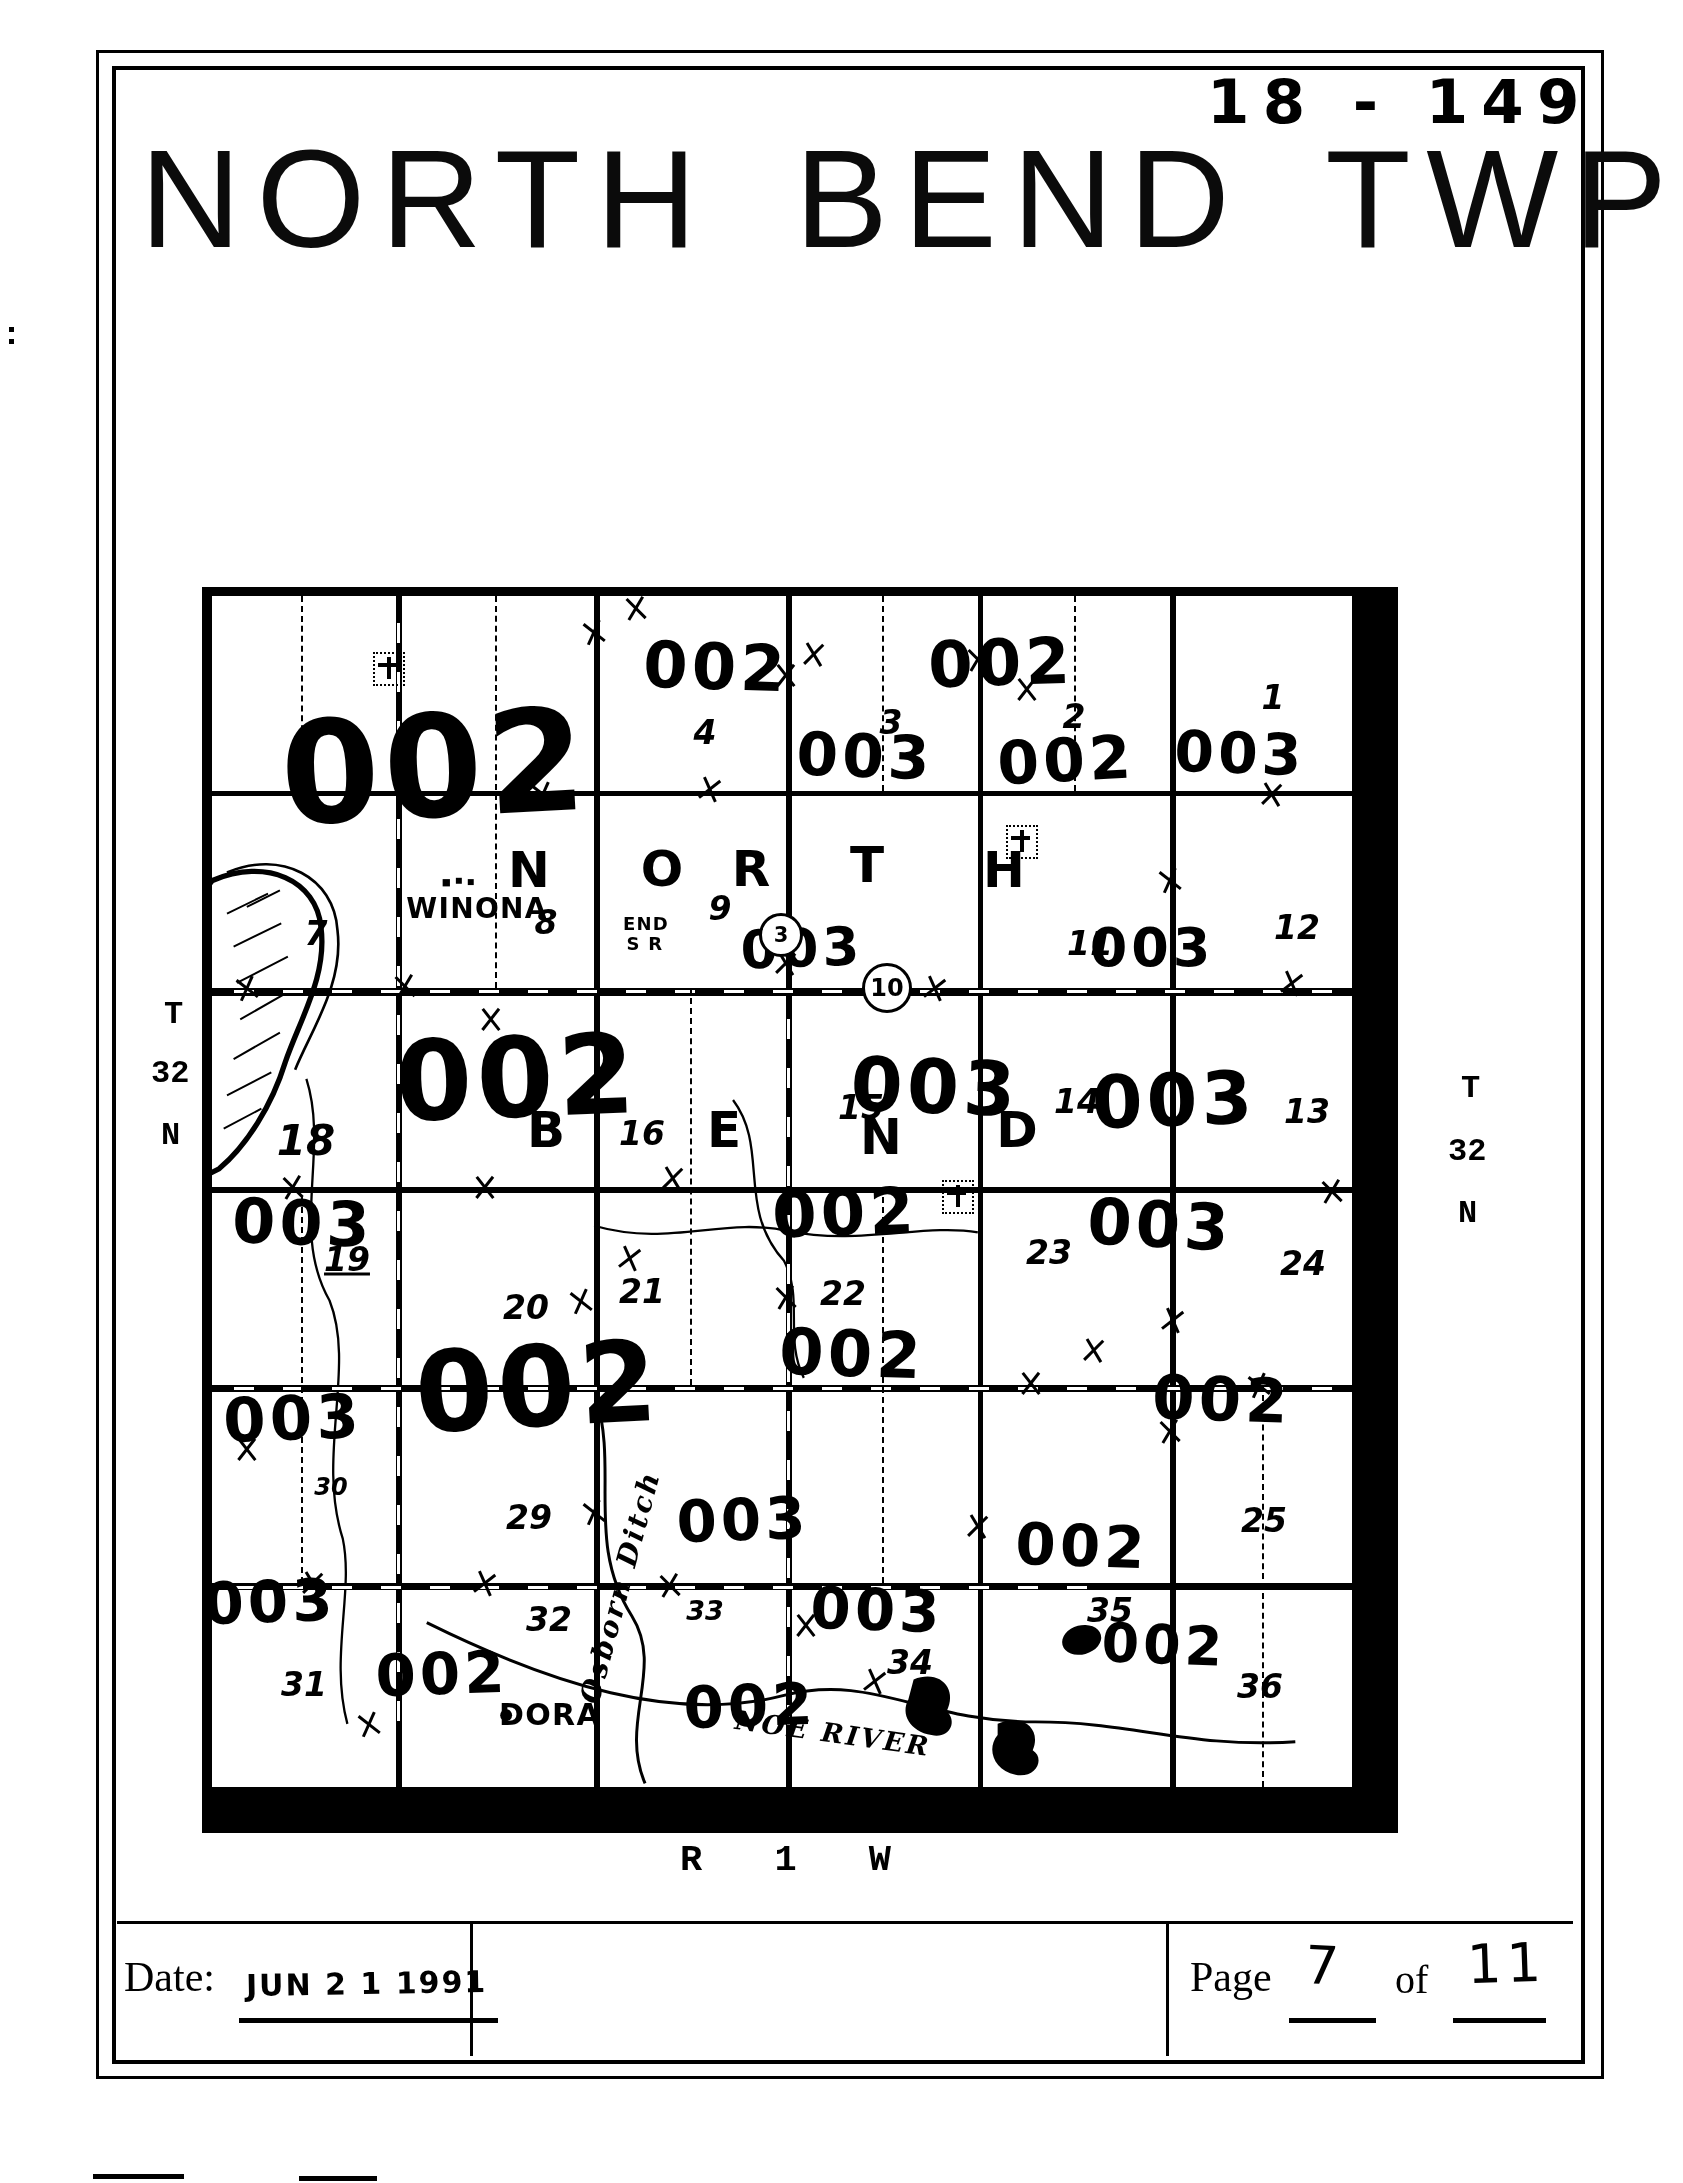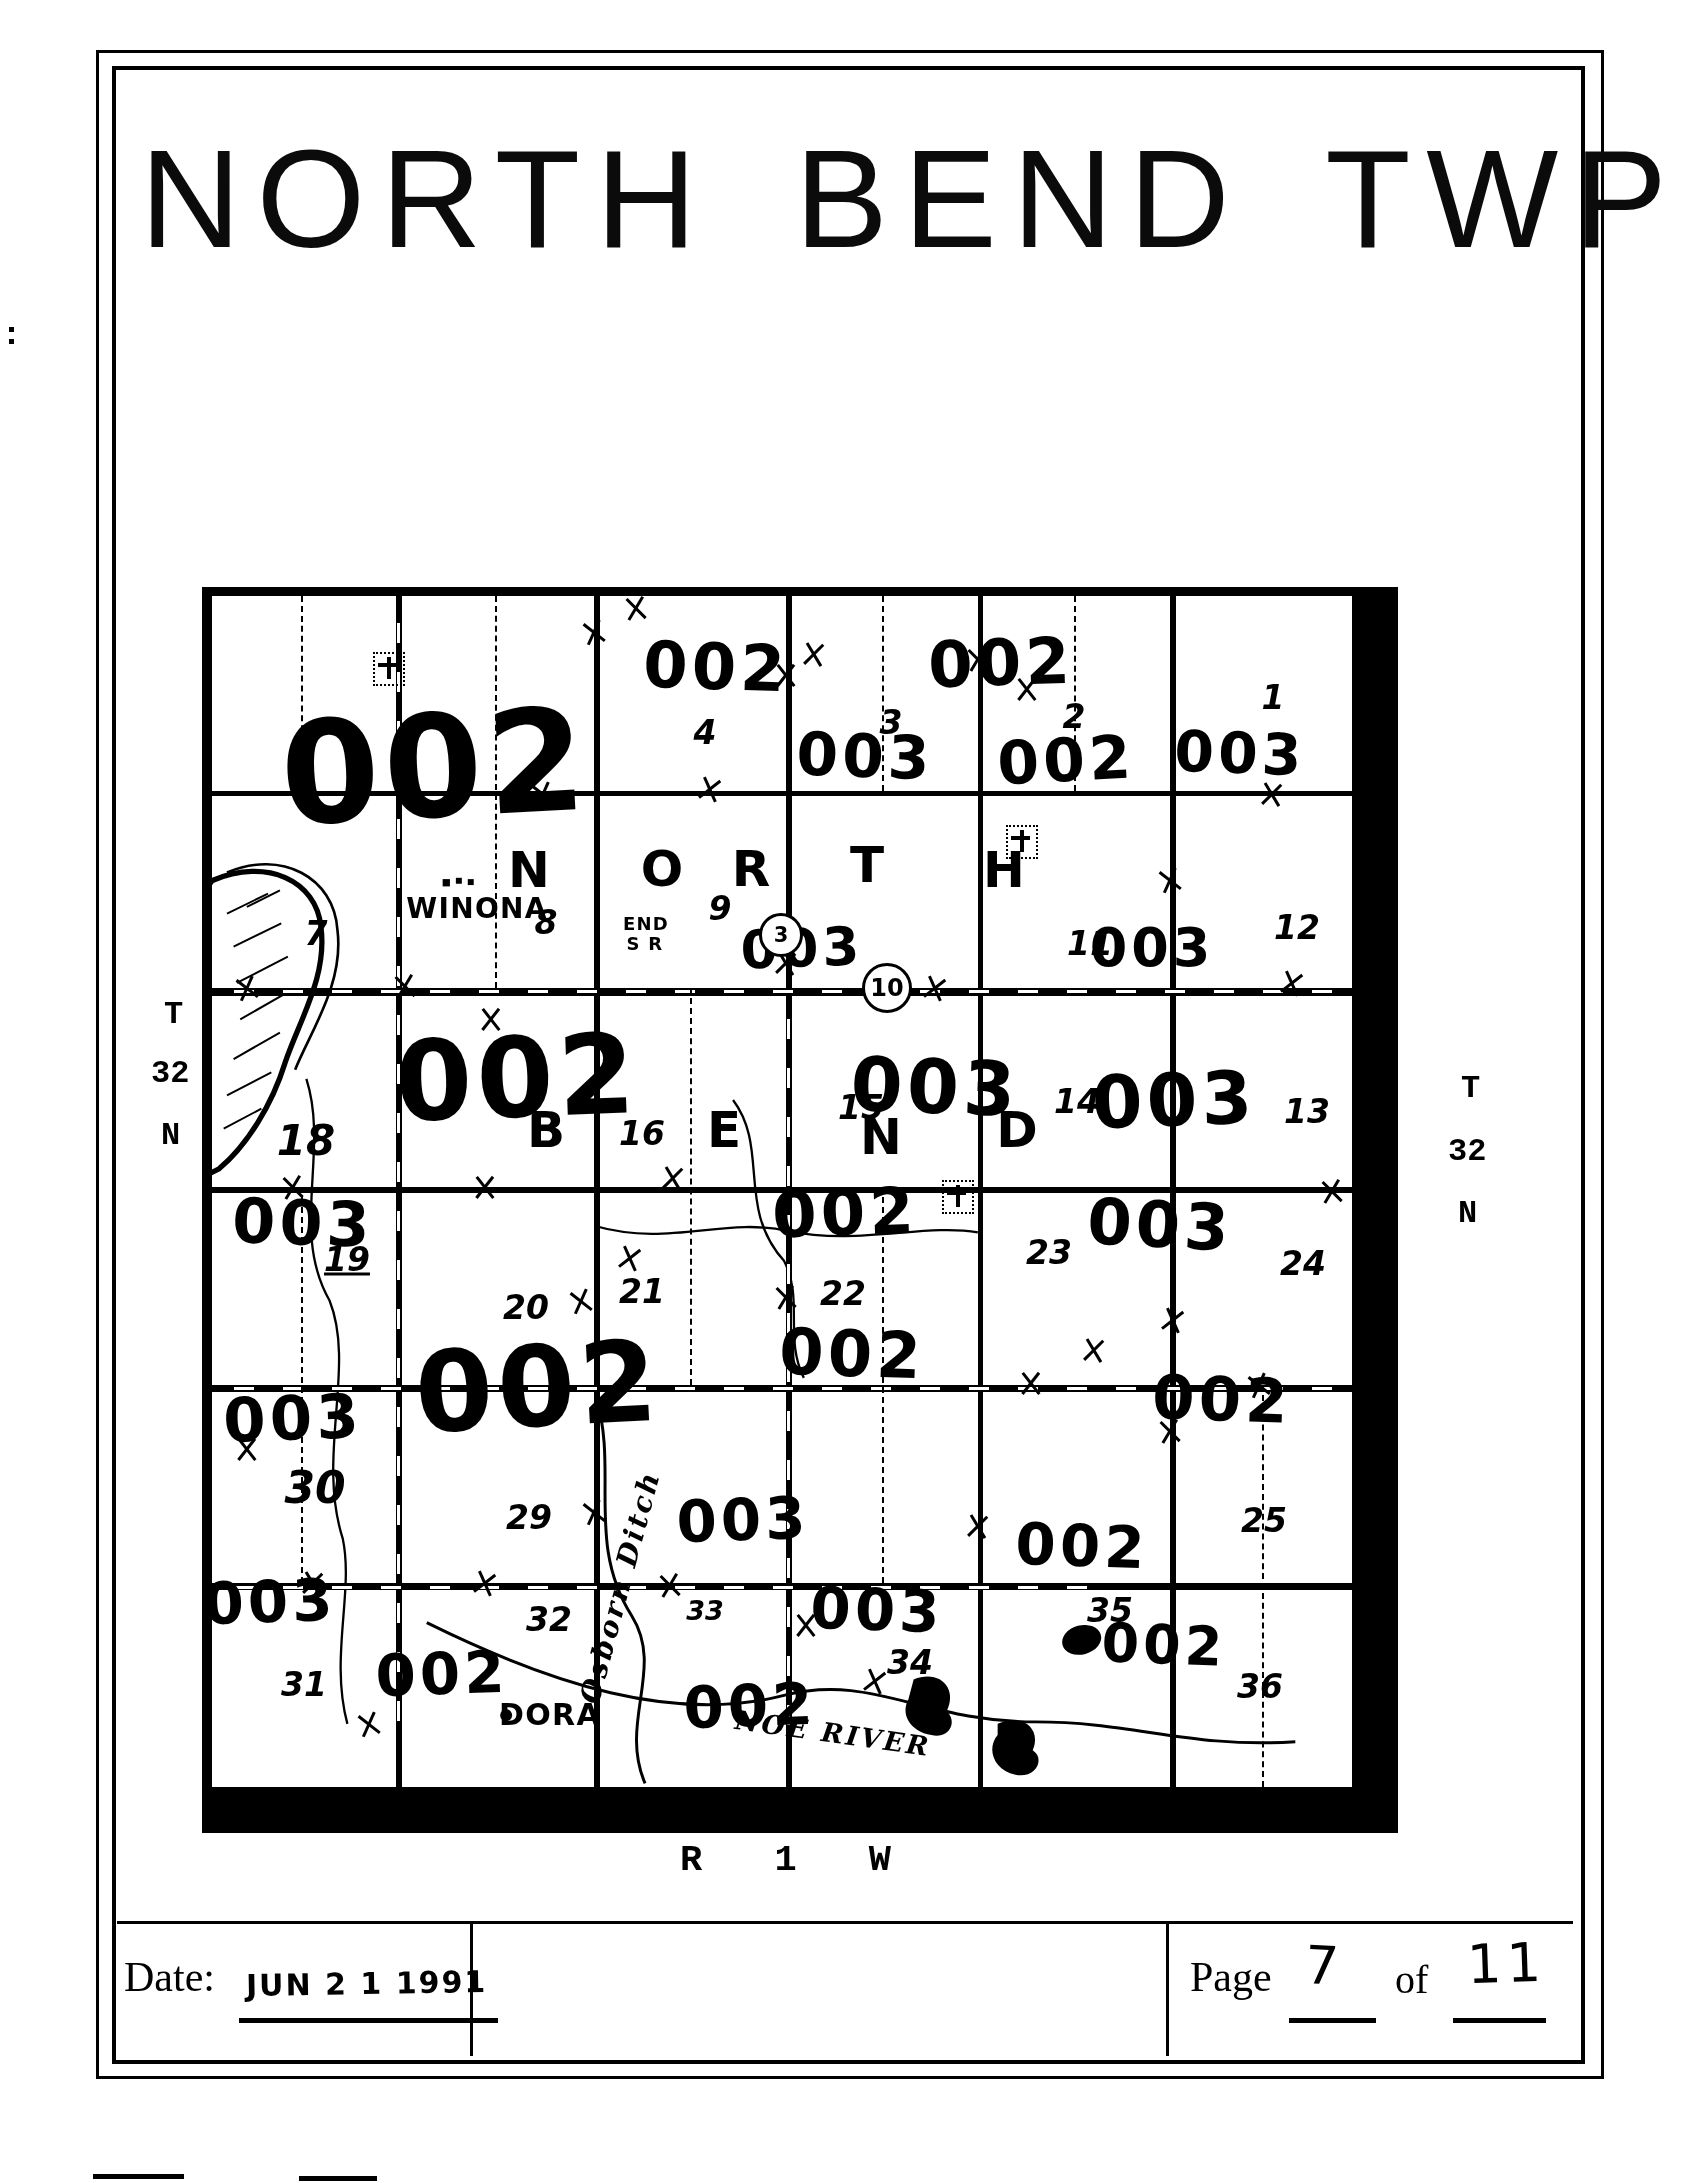--- a/index.html
+++ b/index.html
@@ -60,20 +60,21 @@
   .noise{position:absolute;background:#000;}
 </style>
 </head>
 <body>
 
 <div class="page">
 
   <div class="abs outer-border"></div>
   <div class="abs inner-border"></div>
 
+  <div class="abs stamp">18 - 149</div>
   <div class="abs title">NORTH BEND TWP</div>
 
   <div class="abs map">
 
     <svg class="layer" viewBox="0 0 1800 1870">
       <g stroke="#000" fill="none">
         <path d="M 8,430 C 90,395 165,430 172,500 C 182,575 140,640 118,705 C 98,770 60,830 18,866 L 0,875 L 0,440 Z" fill="#fff" stroke-width="8"></path>
         <path d="M 30,418 C 112,383 192,425 197,505 C 207,585 158,655 133,716" stroke-width="4"></path>
         <path d="M30,480 L92,450 M40,530 L112,495 M45,585 L122,545 M50,640 L120,600 M40,700 L110,660 M30,755 L97,720 M25,805 L82,775 M60,470 L110,445" stroke-width="3"></path>
         <path d="M 150,730 C 185,840 125,960 185,1065 C 225,1165 165,1300 205,1425 C 222,1505 185,1605 212,1705" stroke-width="3.5"></path>
@@ -201,21 +202,21 @@
         <span class="lbl sec" style="left: 435px; top: 537px; font-size: 33px; transform: translate(-50%, -50%) rotate(0deg);">16</span>
         <span class="lbl sec" style="left: 654px; top: 511px; font-size: 33px; transform: translate(-50%, -50%) rotate(0deg);">15</span>
         <span class="lbl sec" style="left: 870px; top: 505px; font-size: 33px; transform: translate(-50%, -50%) rotate(0deg);">14</span>
         <span class="lbl sec" style="left: 1100px; top: 515px; font-size: 33px; transform: translate(-50%, -50%) rotate(0deg);">13</span>
         <span class="lbl sec" style="left: 140px; top: 663px; font-size: 33px; transform: translate(-50%, -50%) rotate(0deg); text-decoration: underline;">19</span>
         <span class="lbl sec" style="left: 319px; top: 711px; font-size: 33px; transform: translate(-50%, -50%) rotate(0deg);">20</span>
         <span class="lbl sec" style="left: 435px; top: 695px; font-size: 33px; transform: translate(-50%, -50%) rotate(0deg);">21</span>
         <span class="lbl sec" style="left: 636px; top: 697px; font-size: 33px; transform: translate(-50%, -50%) rotate(0deg);">22</span>
         <span class="lbl sec" style="left: 842px; top: 656px; font-size: 33px; transform: translate(-50%, -50%) rotate(0deg);">23</span>
         <span class="lbl sec" style="left: 1096px; top: 667px; font-size: 33px; transform: translate(-50%, -50%) rotate(0deg);">24</span>
-        <span class="lbl sec" style="left: 108px; top: 891px; font-size: 44px; transform: translate(-50%, -50%) rotate(0deg);">30</span>
+        <span class="lbl sec" style="left: 124px; top: 891px; font-size: 24px; transform: translate(-50%, -50%) rotate(0deg);">30</span>
         <span class="lbl sec" style="left: 322px; top: 921px; font-size: 33px; transform: translate(-50%, -50%) rotate(0deg);">29</span>
         <span class="lbl sec" style="left: 1057px; top: 924px; font-size: 33px; transform: translate(-50%, -50%) rotate(0deg);">25</span>
         <span class="lbl sec" style="left: 97px; top: 1088px; font-size: 33px; transform: translate(-50%, -50%) rotate(0deg);">31</span>
         <span class="lbl sec" style="left: 342px; top: 1023px; font-size: 33px; transform: translate(-50%, -50%) rotate(0deg);">32</span>
         <span class="lbl sec" style="left: 498px; top: 1014px; font-size: 27px; transform: translate(-50%, -50%) rotate(0deg);">33</span>
         <span class="lbl sec" style="left: 703px; top: 1066px; font-size: 33px; transform: translate(-50%, -50%) rotate(0deg);">34</span>
         <span class="lbl sec" style="left: 903px; top: 1014px; font-size: 33px; transform: translate(-50%, -50%) rotate(0deg);">35</span>
         <span class="lbl sec" style="left: 1053px; top: 1090px; font-size: 33px; transform: translate(-50%, -50%) rotate(0deg);">36</span>
         <span class="lbl ltr" style="left: 322px; top: 274px; font-size: 50px; transform: translate(-50%, -50%) rotate(0deg);">N</span>
         <span class="lbl ltr" style="left: 455px; top: 273px; font-size: 50px; transform: translate(-50%, -50%) rotate(0deg);">O</span>

